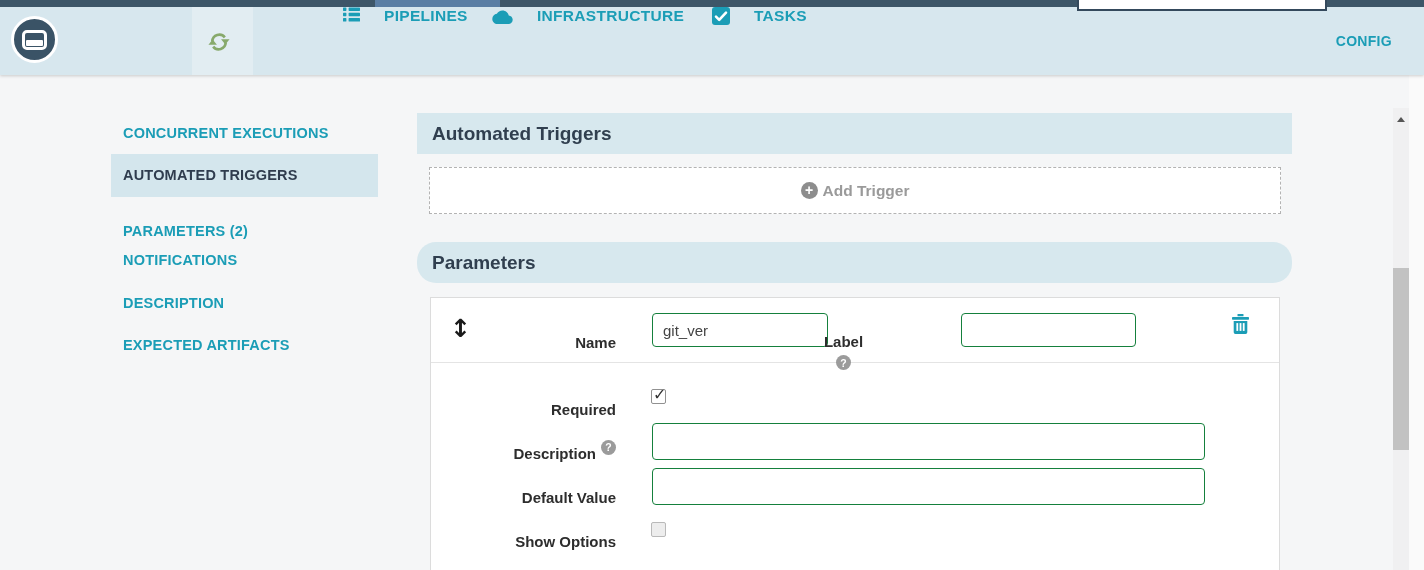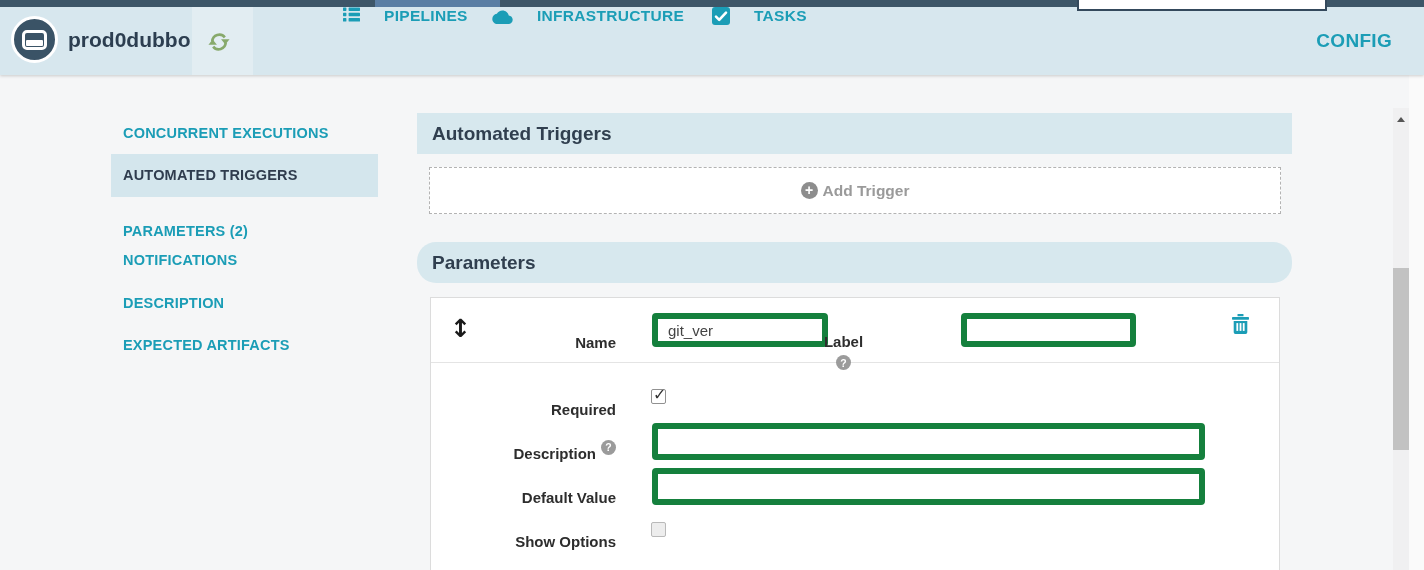--- a/index.html
+++ b/index.html
@@ -23,21 +23,21 @@
   .logo-glyph::after{content:"";position:absolute;left:1px;right:1px;bottom:1px;height:6px;background:#fff;border-radius:1px;}
   .app-title{position:absolute;left:68px;top:0;height:68px;line-height:66px;font-size:21px;font-weight:bold;color:#2c3e50;}
   .refresh-btn{position:absolute;left:208px;top:23px;width:24px;height:24px;border:none;background:none;
                color:#87a96b;padding:0;cursor:pointer;}
   .nav-item{position:absolute;top:0;height:68px;display:flex;align-items:flex-start;gap:24px;
             color:#1b9db6;font-size:15.5px;font-weight:bold;letter-spacing:.3px;cursor:pointer;}
   .nav-pipelines{left:343px;}
   .nav-infrastructure{left:492px;}
   .nav-tasks{left:712px;}
   .nav-config{position:absolute;right:32px;top:0;height:68px;display:flex;align-items:center;
-              color:#1b9db6;font-size:19px;font-weight:bold;letter-spacing:.3px;cursor:pointer;}
+              color:#1b9db6;font-size:14px;font-weight:bold;letter-spacing:.3px;cursor:pointer;}
 
   
   .sidebar-item{position:absolute;left:111px;width:267px;height:43px;line-height:43px;padding-left:12px;
                 box-sizing:border-box;color:#1b9db6;font-size:14.5px;font-weight:bold;letter-spacing:.2px;
                 cursor:pointer;white-space:nowrap;}
   .sidebar-item.active{background:#d4e6ed;color:#2f3c4e;}
 
   
   .section-header{position:absolute;left:417px;width:875px;height:41px;background:#d7e8ee;
                   color:#303f4f;font-size:19px;font-weight:bold;line-height:41px;padding-left:15px;
@@ -53,21 +53,21 @@
   .plus-circle::before{content:"+";margin-top:-1px;}
 
   
   .param-card{position:absolute;left:430px;top:297px;width:850px;height:300px;background:#fff;
               border:1px solid #dcdcdc;box-sizing:border-box;}
   .param-head{position:absolute;left:0;top:0;width:100%;height:64px;border-bottom:1px solid #e4e4e4;}
   .drag-handle{position:absolute;left:19px;top:15px;font-size:25px;font-weight:bold;color:#1a1a1a;
                font-family:"DejaVu Sans",sans-serif;line-height:32px;cursor:grab;}
   .lbl{font-size:15px;font-weight:bold;color:#2d2d2d;margin-top:13px;}
   .name-lbl{position:absolute;left:40px;top:23px;width:145px;text-align:right;}
-  .txt{border:6px solid #15803d;border-radius:4px;box-sizing:border-box;font-size:15px;color:#444;
+  .txt{border:1px solid #15803d;border-radius:4px;box-sizing:border-box;font-size:15px;color:#444;
        padding:0 10px;background:#fff;font-family:"Liberation Sans",sans-serif;outline:none;}
   .name-input{position:absolute;left:221px;top:15px;width:176px;height:34px;}
   .label-lbl{position:absolute;left:330px;top:22px;width:165px;display:flex;justify-content:flex-end;
              align-items:center;gap:5px;flex-direction:column;}
   .help-icon{width:15px;height:15px;border-radius:50%;background:#9b9b9b;color:#fff;font-size:10.5px;
              font-weight:bold;display:inline-flex;align-items:center;justify-content:center;flex:none;}
   .help-icon::before{content:"?";}
   .label-input{position:absolute;left:530px;top:15px;width:175px;height:34px;}
   .trash-btn{position:absolute;left:801px;top:13px;width:26px;height:26px;border:none;background:none;
              color:#1b9db6;padding:0;cursor:pointer;}
@@ -106,21 +106,20 @@
   <div class="topstrip">
     <div class="strip-tab"></div>
   </div>
   <input class="strip-search" value="" style="">
 
   <div class="topbar">
     <div class="refresh-zone"></div>
     <div class="logo">
       <div class="logo-glyph"></div>
     </div>
-    <div class="app-title">prod0dubbo</div>
     <button class="refresh-btn" title="">
       <svg width="22" height="22" viewBox="0 0 20 20">
         <path d="M3.9 9.4a6.4 6.4 0 0 1 11.4-3.6" fill="none" stroke="currentColor" stroke-width="2.4"></path>
         <path d="M11.9 7.4h7.7l-3.85 4.8z" fill="currentColor"></path>
         <path d="M16.1 10.6a6.4 6.4 0 0 1-11.4 3.6" fill="none" stroke="currentColor" stroke-width="2.4"></path>
         <path d="M8.1 12.6H.4l3.85-4.8z" fill="currentColor"></path>
       </svg>
     </button>
 
     <div class="nav-item nav-pipelines">

